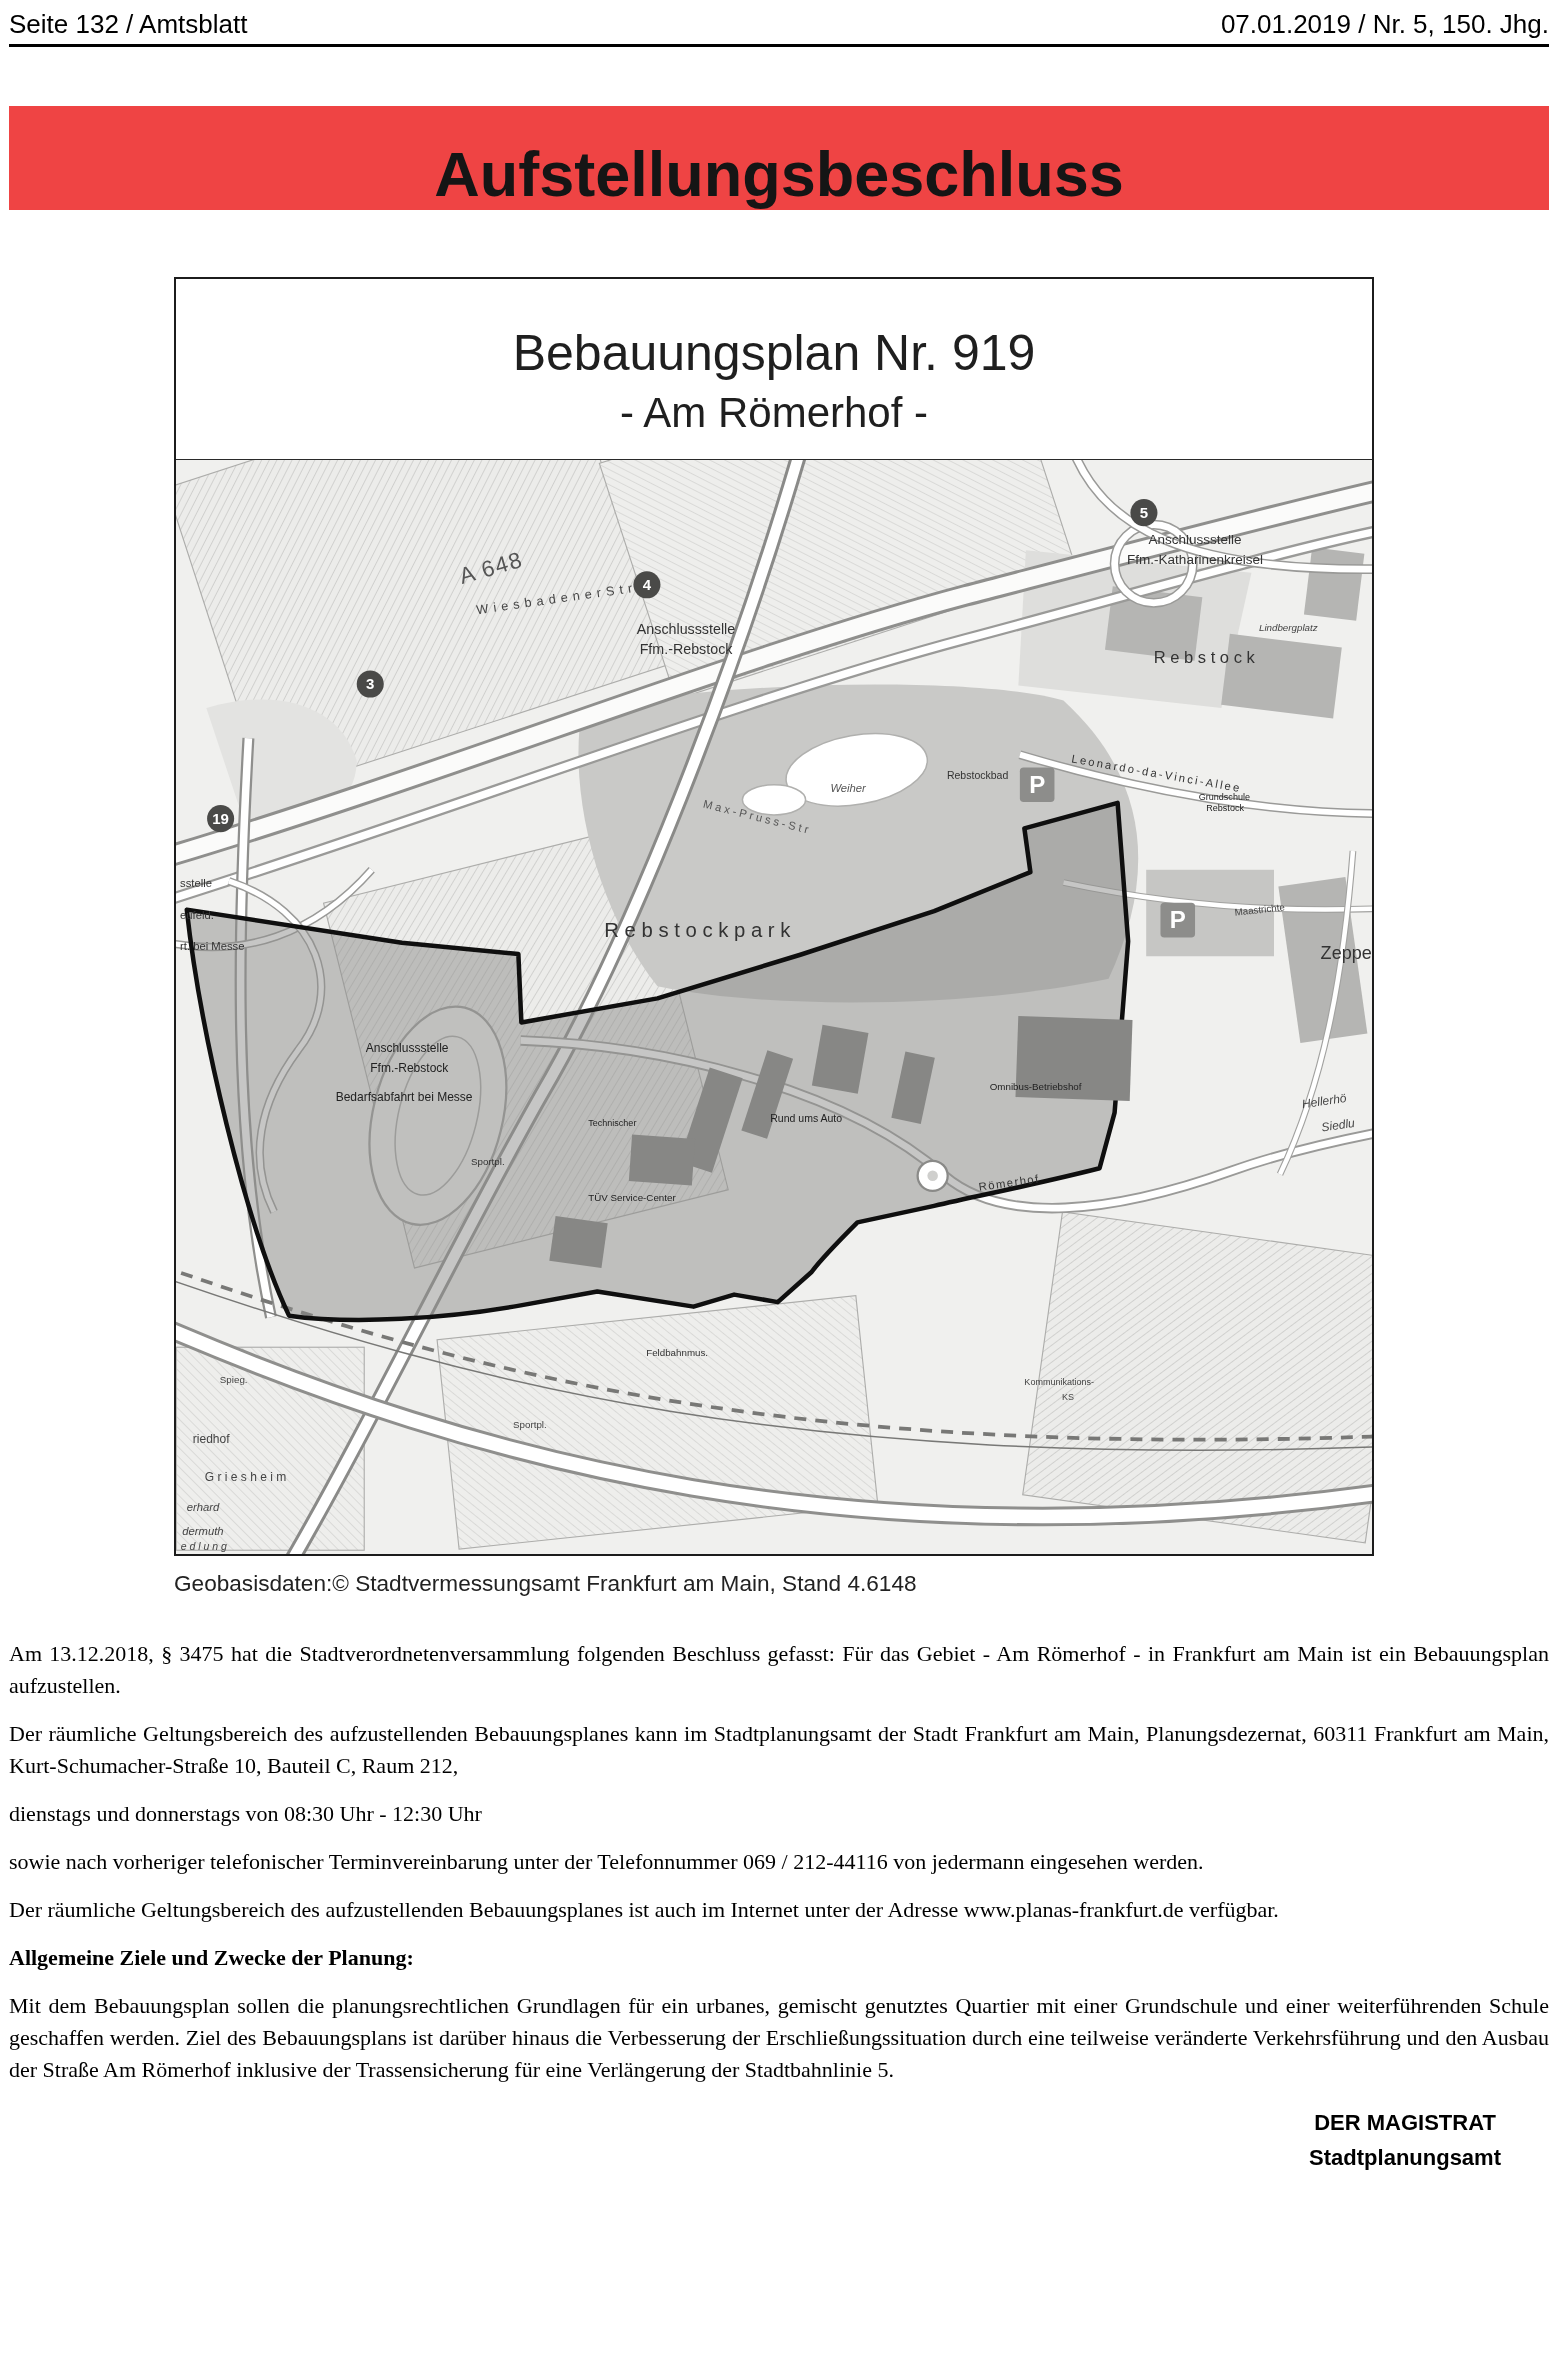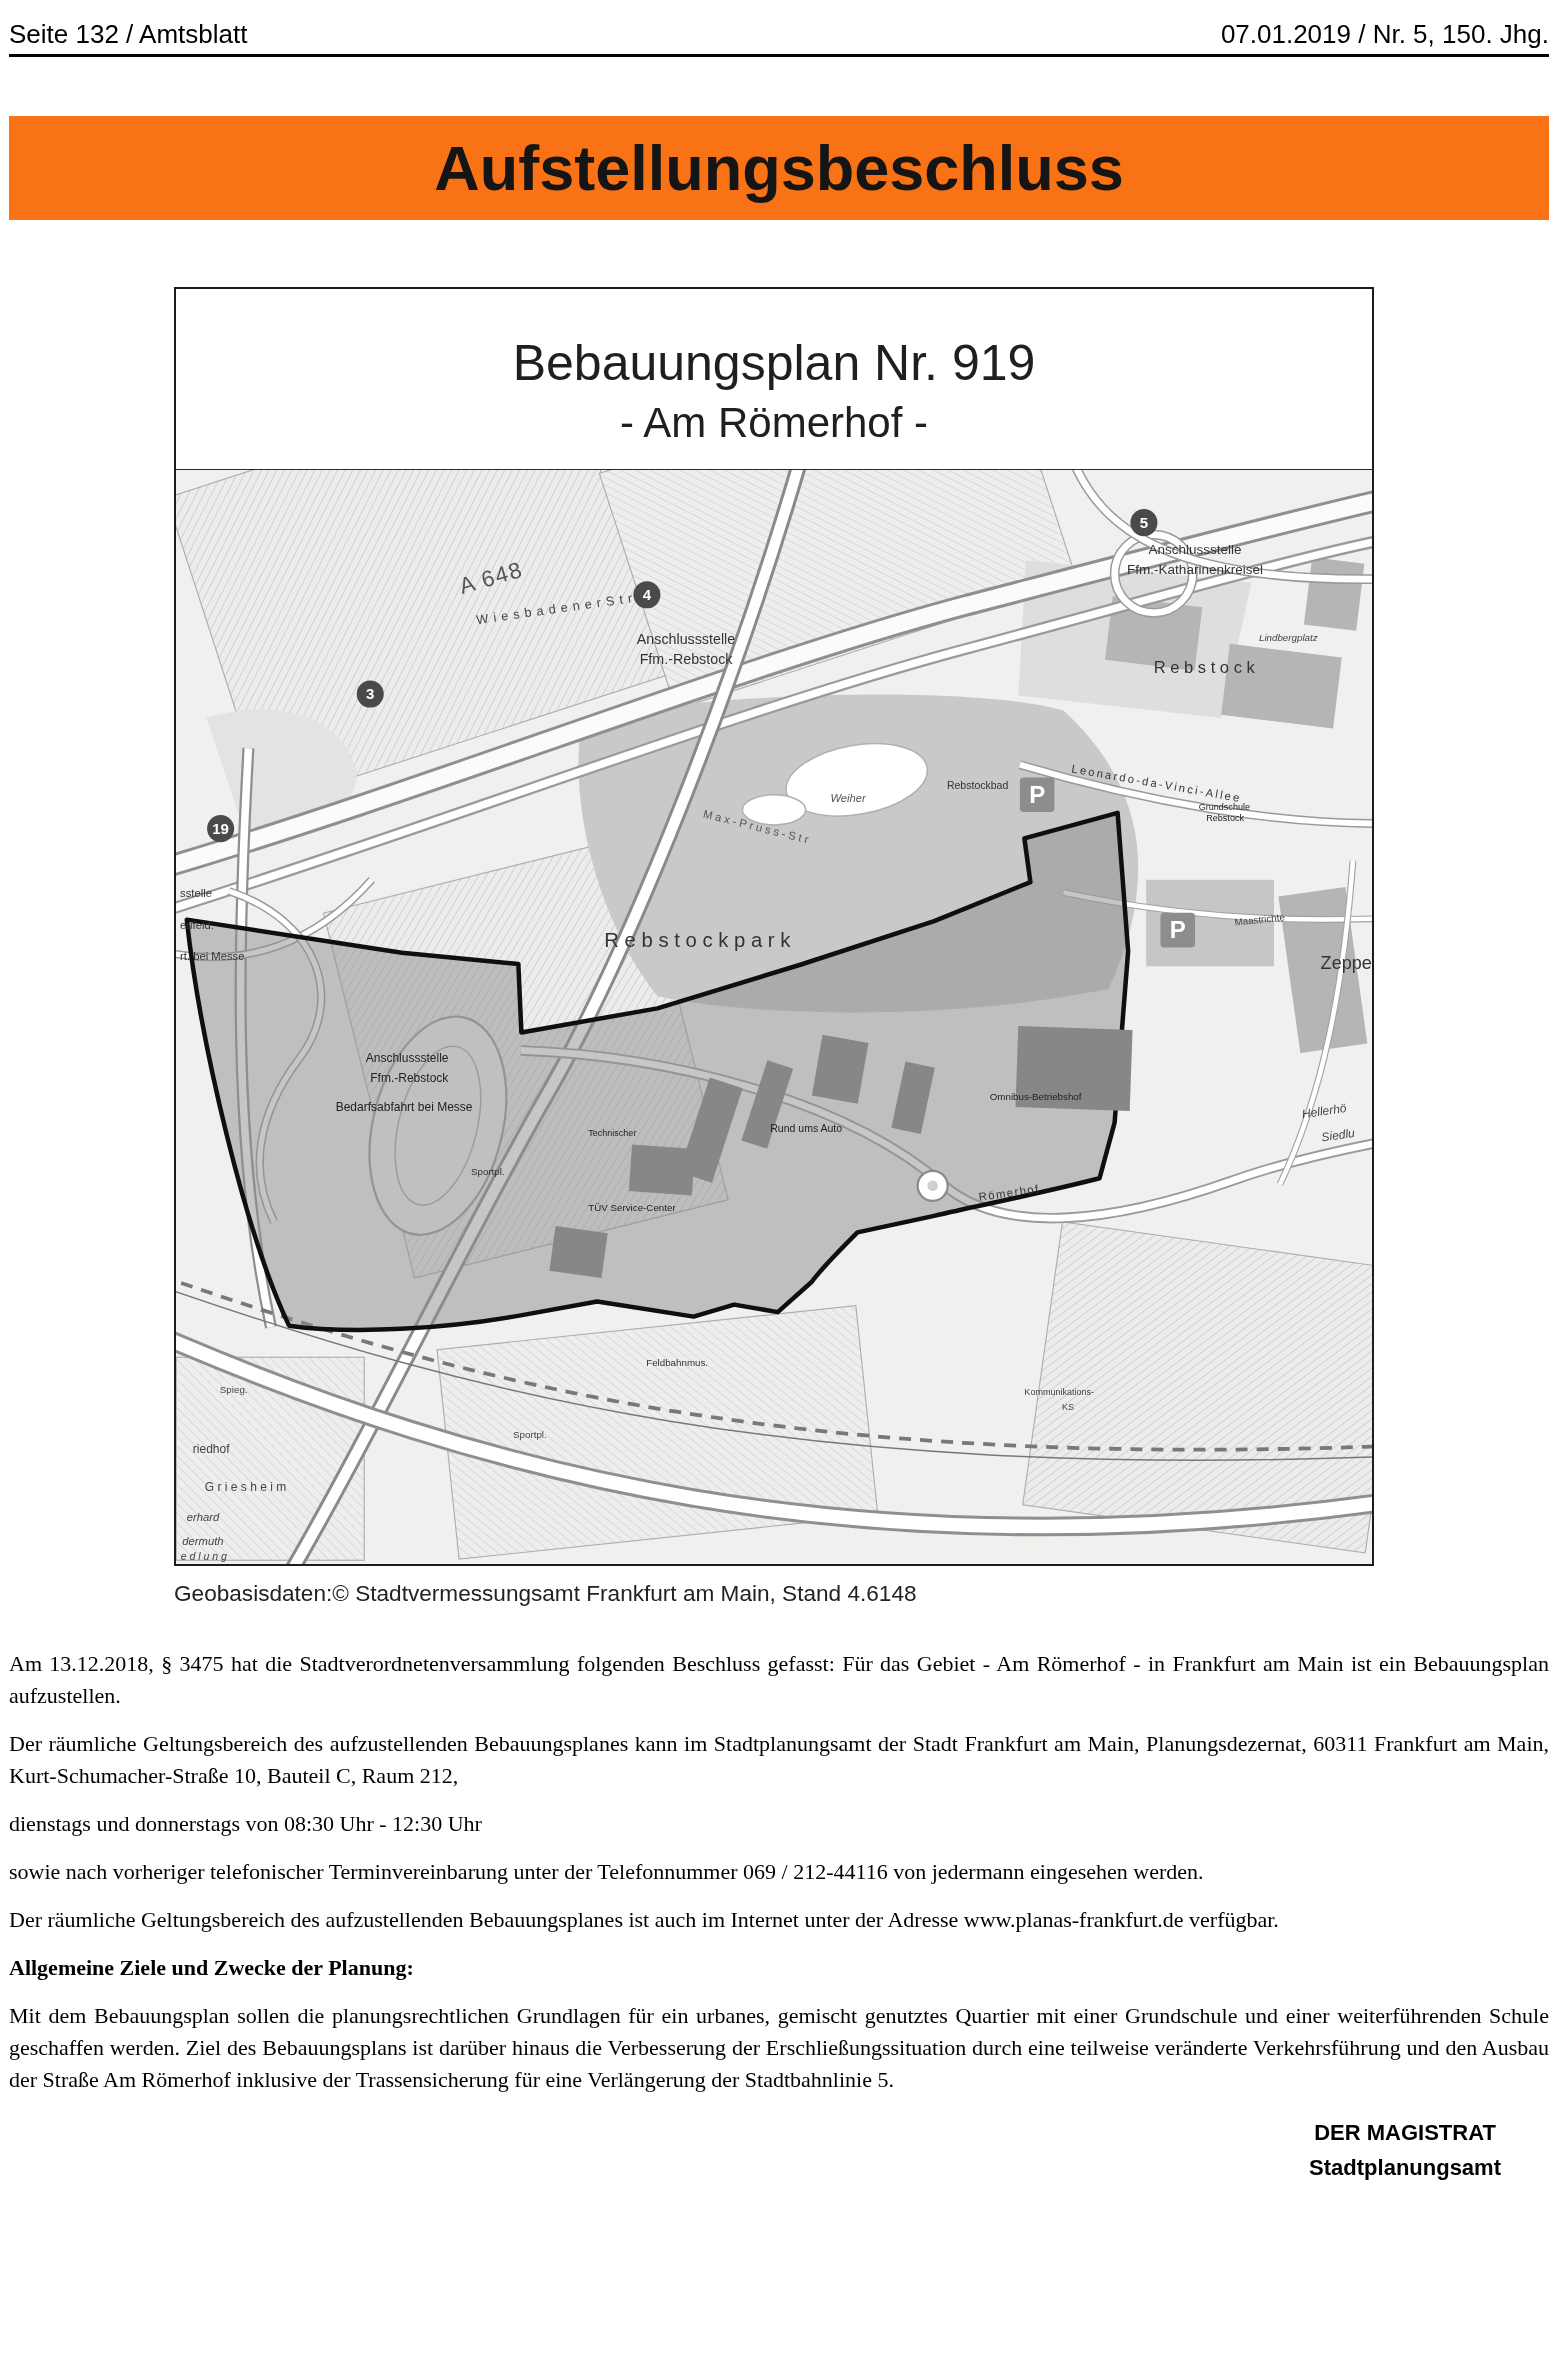--- a/index.html
+++ b/index.html
@@ -2,21 +2,21 @@
 <html style="font-size:12px"><head>
 <meta charset="utf-8">
 <style>
   html,body{margin:0;padding:0;background:#888;}
   .page{
     width:1558px;height:2377px;background:#ffffff;margin:0 auto;
     box-sizing:border-box;padding:0 9px;position:relative;overflow:hidden;
     font-family:"Liberation Sans", sans-serif;color:#000;
   }
   .hdr{display:flex;justify-content:space-between;align-items:flex-end;
-       padding-top:20px;font-size:26px;line-height:29px;}
+       padding-top:10px;font-size:26px;line-height:29px;}
   .rule{border-bottom:3px solid #000;margin-top:4.5px;}
   .banner{margin-top:59px;background:#c1c1c1;height:104px;
           display:flex;align-items:center;justify-content:center;}
   .banner h1{margin:0;font-size:63px;font-weight:bold;color:#151515;}
   .figure{margin:67px 0 0 165px;width:1196px;border:2.3px solid #1c1c1c;background:#fff;}
   .figtitle{height:181px;box-sizing:border-box;border-bottom:1.5px solid #2a2a2a;
             text-align:center;padding-top:48px;color:#1f1f1f;}
   .ft1{font-size:50px;line-height:53px;}
   .ft2{font-size:42px;line-height:45px;margin-top:10.5px;}
   svg.map{display:block;width:1196px;height:1094px;background:#f0f0ee;}
@@ -33,21 +33,21 @@
 <body>
 
 <div class="page">
 
   <div class="hdr">
     <span>Seite 132 / Amtsblatt</span>
     <span>07.01.2019 / Nr. 5, 150. Jhg.</span>
   </div>
   <div class="rule"></div>
 
-  <div class="banner" style="background: #f97316;">
+  <div class="banner" style="background: #ef4444; align-items: flex-end;">
     <h1>Aufstellungsbeschluss</h1>
   </div>
 
   <div class="figure">
     <div class="figtitle">
       <div class="ft1">Bebauungsplan Nr. 919</div>
       <div class="ft2">- Am Römerhof -</div>
     </div>
 
     <svg id="map-svg" class="map" viewBox="0 0 1590 1455">

